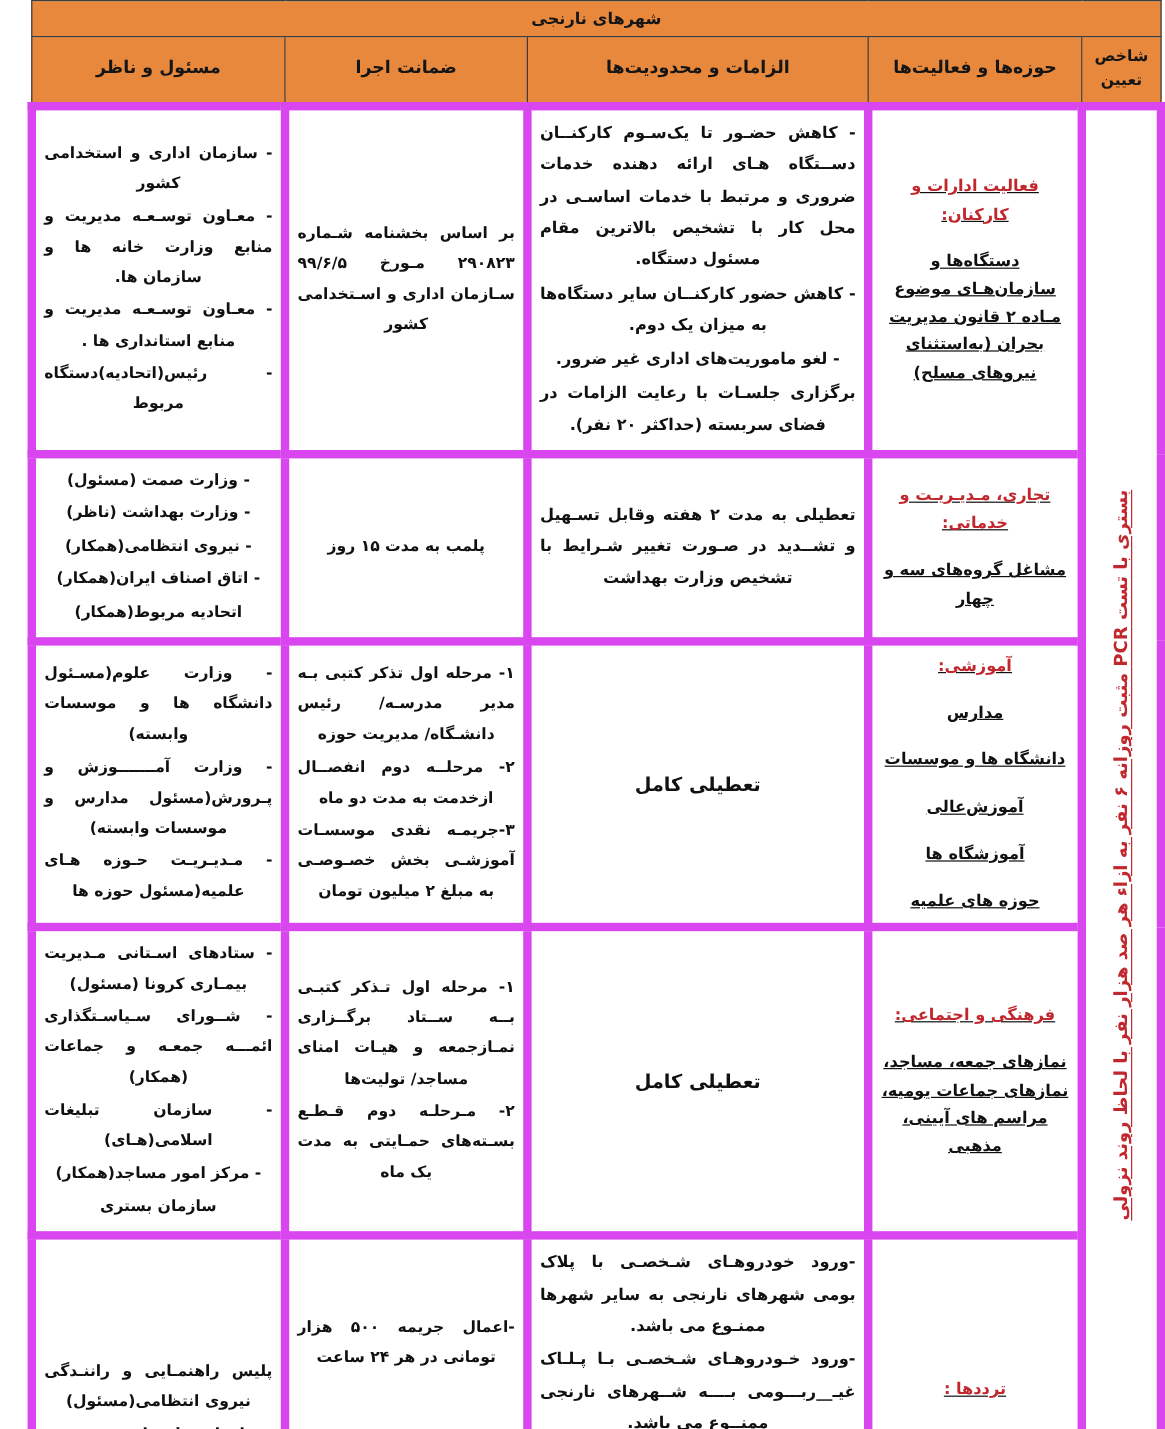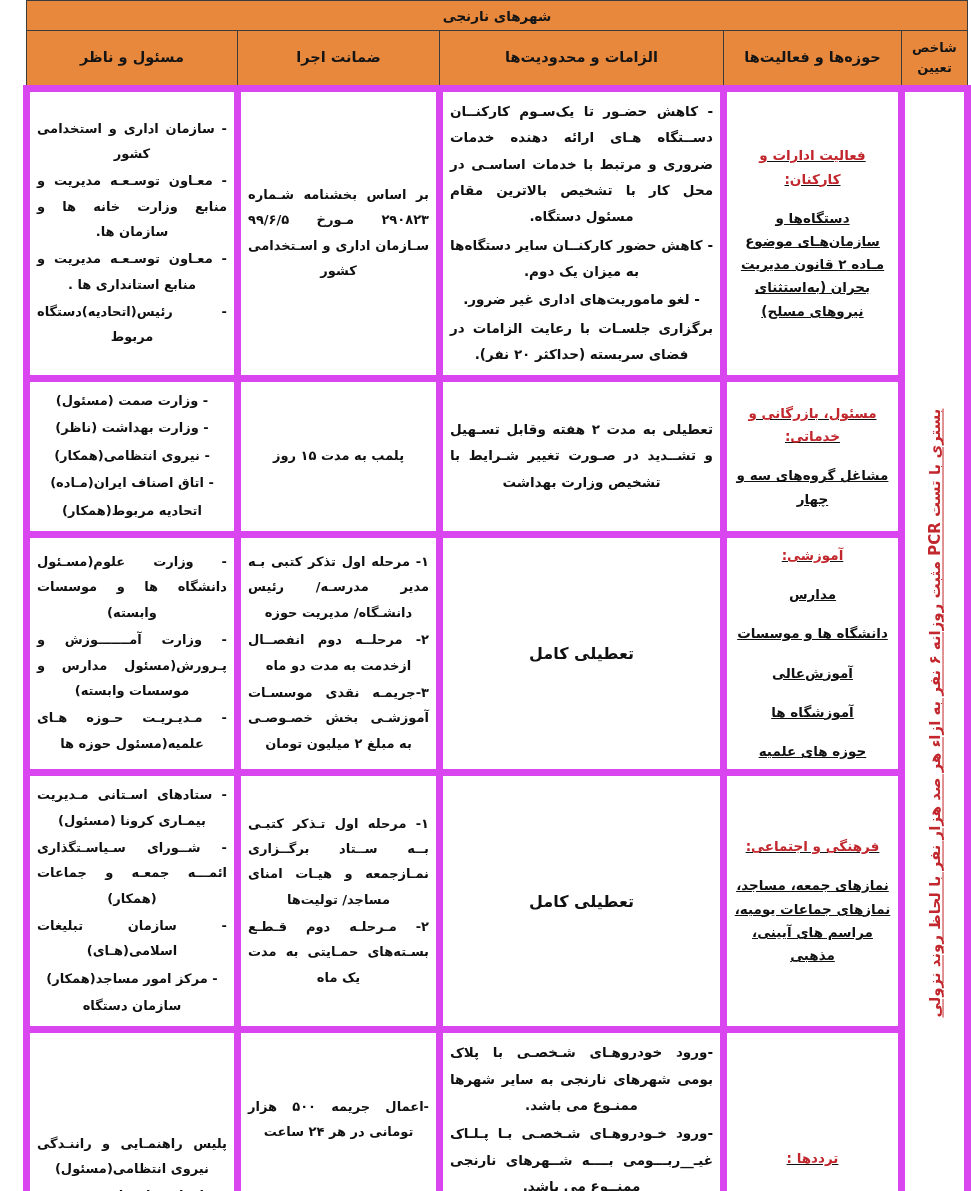--- a/index.html
+++ b/index.html
@@ -212,34 +212,34 @@
         <td class="resp-cell">
           <p>- سازمان اداری و استخدامی کشور</p>
           <p>- معـاون توسـعـه مدیریت و منابع وزارت خانه ها و سازمان ها.</p>
           <p>- معـاون توسـعـه مدیریت و منابع استانداری ها .</p>
           <p>- رئیس(اتحادیه)دستگاه مربوط</p>
         </td>
       </tr>
 
       <tr>
         <td class="domain-cell">
-          <span class="dom-title">مسئول، بازرگانی و خدماتی:</span>
+          <span class="dom-title">تجاری، مـدیـریـت و خدماتی:</span>
           <span class="dom-body">مشاغل گروه‌های سه و چهار</span>
         </td>
         <td class="rules-cell">
           <p>تعطیلی به مدت ۲ هفته وقابل  تسـهیل و تشــدید در صـورت تغییر شـرایط با تشخیص وزارت بهداشت</p>
         </td>
         <td class="sanction-cell centered">
           <p>پلمب به مدت ۱۵ روز</p>
         </td>
         <td class="resp-cell">
           <p>- وزارت صمت (مسئول)</p>
           <p>- وزارت بهداشت (ناظر)</p>
           <p>- نیروی انتظامی(همکار)</p>
-          <p>- اتاق اصناف ایران(مـاده)</p>
+          <p>- اتاق اصناف ایران(همکار)</p>
           <p>اتحادیه مربوط(همکار)</p>
         </td>
       </tr>
 
       <tr>
         <td class="domain-cell">
           <span class="dom-title">آموزشی:</span>
           <span class="dom-body">مدارس</span>
           <span class="dom-body">دانشگاه ها و موسسات</span>
           <span class="dom-body">آموزش‌عالی</span>
@@ -267,21 +267,21 @@
         <td class="rules-cell centered">تعطیلی کامل</td>
         <td class="sanction-cell">
           <p>۱-  مرحله اول تـذکر کتبـی بــه ســتاد برگــزاری نمـازجمعه و هیـات امنای مساجد/ تولیت‌ها</p>
           <p>۲- مـرحلـه دوم قـطـع بسـته‌های حمـایتی به مدت یک ماه</p>
         </td>
         <td class="resp-cell">
           <p>- ستادهای اسـتانی مـدیریت بیمـاری کرونا (مسئول)</p>
           <p>- شــورای سـیاسـتگذاری ائمـــه جمعـه و جماعات (همکار)</p>
           <p>- سازمان تبلیغات اسلامی(هـای)</p>
           <p>- مرکز امور مساجد(همکار)</p>
-          <p>سازمان دستگاه</p>
+          <p>سازمان بستری</p>
         </td>
       </tr>
 
       <tr>
         <td class="domain-cell" rowspan="2">
           <span class="dom-title">ترددها :</span>
           <span class="dom-body" style="margin-top:26px;">- خودروها شخصی</span>
         </td>
         <td class="rules-cell">
           <p>-ورود خودروهـای شـخصـی با پلاک بومی شهرهای نارنجی به سایر شهرها ممنـوع می باشد.</p>

